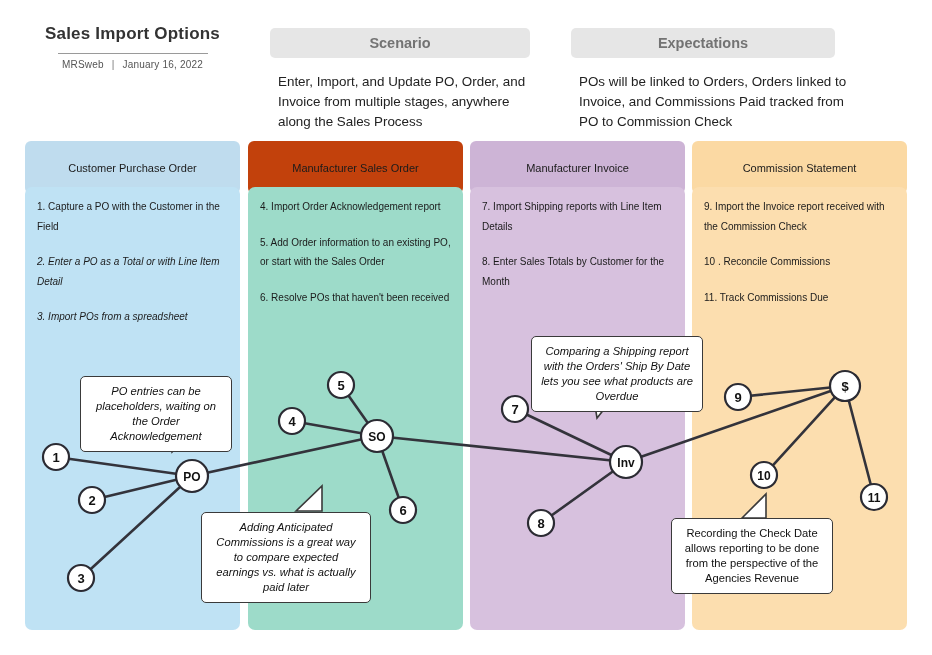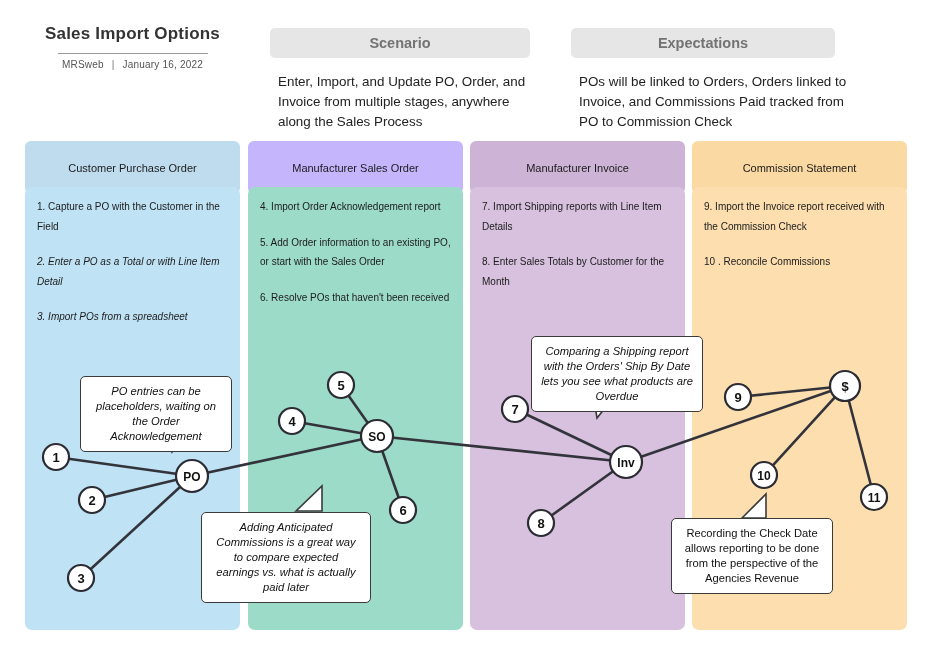--- a/index.html
+++ b/index.html
@@ -82,40 +82,41 @@
   <div class="blurb" id="blurb-expect">POs will be linked to Orders, Orders linked to Invoice, and Commissions Paid tracked from PO to Commission Check</div>
 
   <div class="col-head c1" style="background: rgb(191, 220, 238);">Customer Purchase Order</div>
   <div class="col-body c1" style="background: rgb(191, 226, 244);"></div>
   <div class="col-items t1">
       <div class="itm">1. Capture a PO with the Customer in the Field</div>
       <div class="itm ital">2. Enter a PO as a Total or with Line Item Detail</div>
       <div class="itm ital">3. Import POs from a spreadsheet</div>
     </div>
 
-  <div class="col-head c2" style="background: #c4b5fd;">Manufacturer Sales Order</div>
+  <div class="col-head c2" style="background: #c2410c;">Manufacturer Sales Order</div>
   <div class="col-body c2" style="background: rgb(157, 219, 201);"></div>
   <div class="col-items t2">
       <div class="itm">4. Import Order Acknowledgement report</div>
       <div class="itm">5. Add Order information to an existing PO, or start with the Sales Order</div>
       <div class="itm">6. Resolve POs that haven't been received</div>
     </div>
 
   <div class="col-head c3" style="background: rgb(205, 180, 214);">Manufacturer Invoice</div>
   <div class="col-body c3" style="background: rgb(215, 193, 222);"></div>
   <div class="col-items t3">
       <div class="itm">7. Import Shipping reports with Line Item Details</div>
       <div class="itm">8. Enter Sales Totals by Customer for the Month</div>
     </div>
 
   <div class="col-head c4" style="background: rgb(251, 217, 163);">Commission Statement</div>
   <div class="col-body c4" style="background: rgb(252, 222, 175);"></div>
   <div class="col-items t4">
       <div class="itm">9. Import the Invoice report received with the Commission Check</div>
       <div class="itm">10 . Reconcile Commissions</div>
+      <div class="itm">11. Track Commissions Due</div>
     </div>
 
   <svg id="graph" viewBox="0 0 932 655">
       <line x1="56" y1="457" x2="192" y2="476" class="edge" stroke="#33333b"></line>
       <line x1="92" y1="500" x2="192" y2="476" class="edge" stroke="#33333b"></line>
       <line x1="81" y1="578" x2="192" y2="476" class="edge" stroke="#33333b"></line>
       <line x1="192" y1="476" x2="377" y2="436" class="edge" stroke="#33333b"></line>
       <line x1="292" y1="421" x2="377" y2="436" class="edge" stroke="#33333b"></line>
       <line x1="341" y1="385" x2="377" y2="436" class="edge" stroke="#33333b"></line>
       <line x1="403" y1="510" x2="377" y2="436" class="edge" stroke="#33333b"></line>

